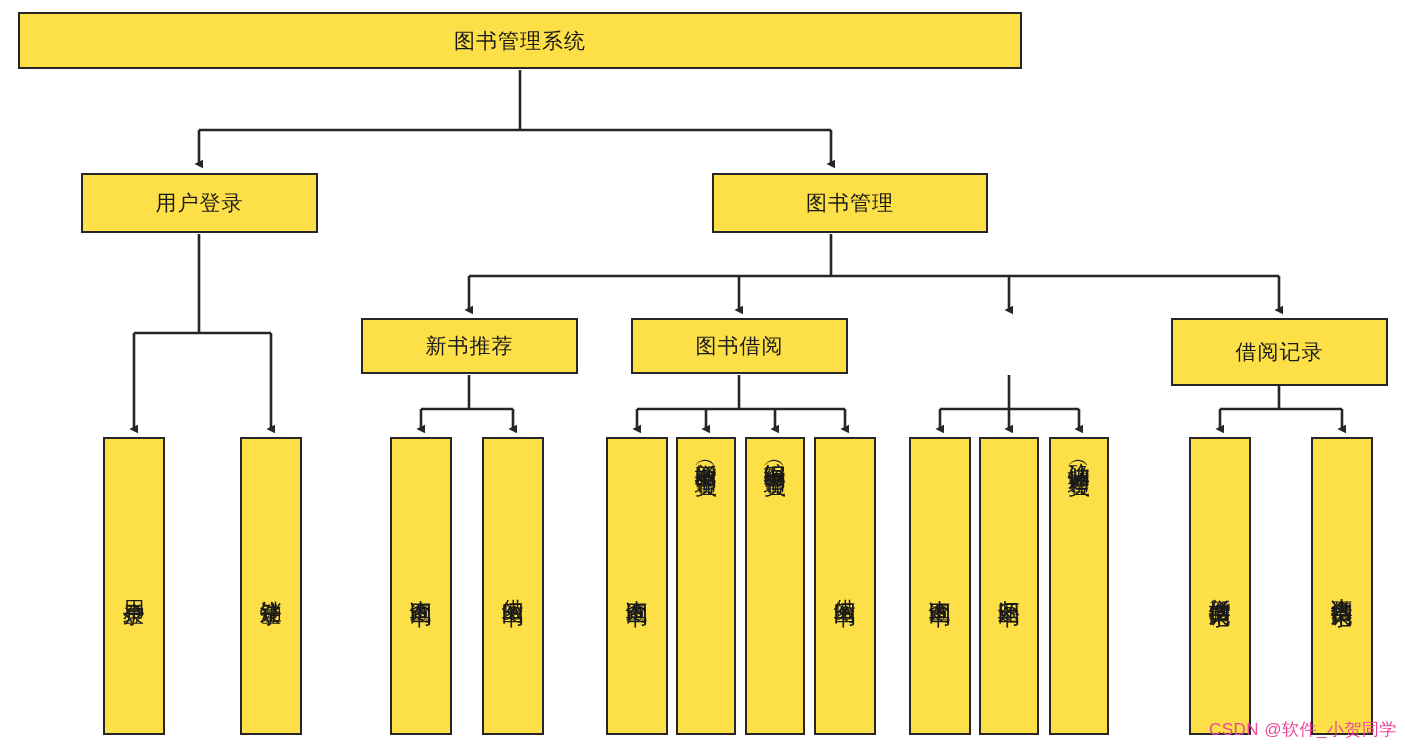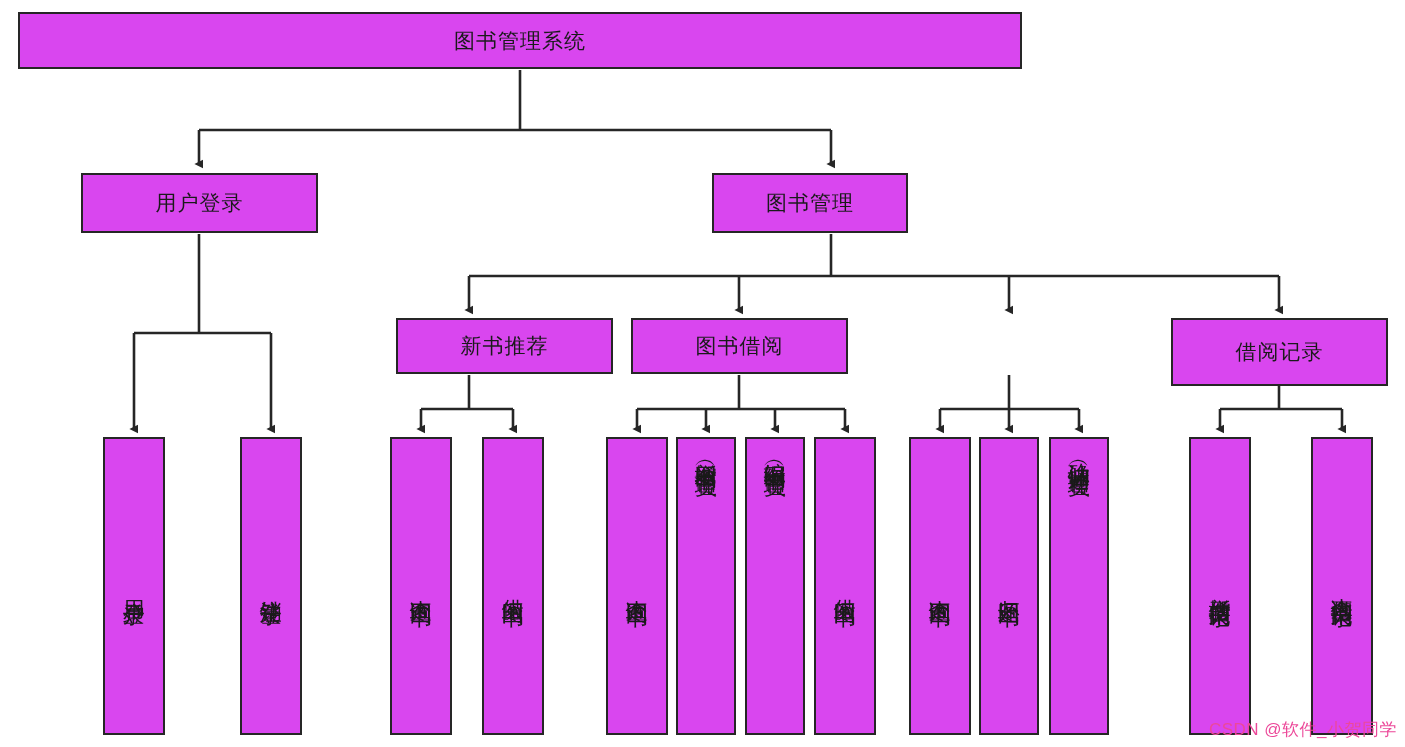--- a/index.html
+++ b/index.html
@@ -14,21 +14,21 @@
   #diagram-root{
     position:absolute;left:0;top:0;width:1405px;height:747px;
   }
   svg#edges{
     position:absolute;left:0;top:0;width:1405px;height:747px;
     pointer-events:none;
   }
   .node{
     position:absolute;
     box-sizing:border-box;
-    background:#d946ef;
+    background:#fde047;
     border:2.5px solid #262626;
     display:flex;
     align-items:center;
     justify-content:center;
     color:#1a1a1a;
   }
   .node.horiz .node-label{
     font-size:21px;
     line-height:1.2;
     letter-spacing:1px;
@@ -116,25 +116,25 @@
     </g>
   </svg>
 
   <div class="node horiz" style="left:18px;top:12px;width:1004px;height:57px;">
     <span class="node-label">图书管理系统</span>
   </div>
 
   <div class="node horiz" style="left:81px;top:173px;width:237px;height:60px;">
     <span class="node-label">用户登录</span>
   </div>
-  <div class="node horiz" style="left:712px;top:173px;width:196px;height:60px;">
+  <div class="node horiz" style="left:712px;top:173px;width:276px;height:60px;">
     <span class="node-label">图书管理</span>
   </div>
 
-  <div class="node horiz" style="left:361px;top:318px;width:217px;height:56px;margin-left:35px;">
+  <div class="node horiz" style="left:361px;top:318px;width:217px;height:56px;">
     <span class="node-label">新书推荐</span>
   </div>
   <div class="node horiz" style="left:631px;top:318px;width:217px;height:56px;">
     <span class="node-label">图书借阅</span>
   </div>
   <div class="node horiz" style="left:1171px;top:318px;width:217px;height:68px;">
     <span class="node-label">借阅记录</span>
   </div>
 
   <div class="node vert centered" style="left:103px;top:437px;width:62px;height:298px;">

